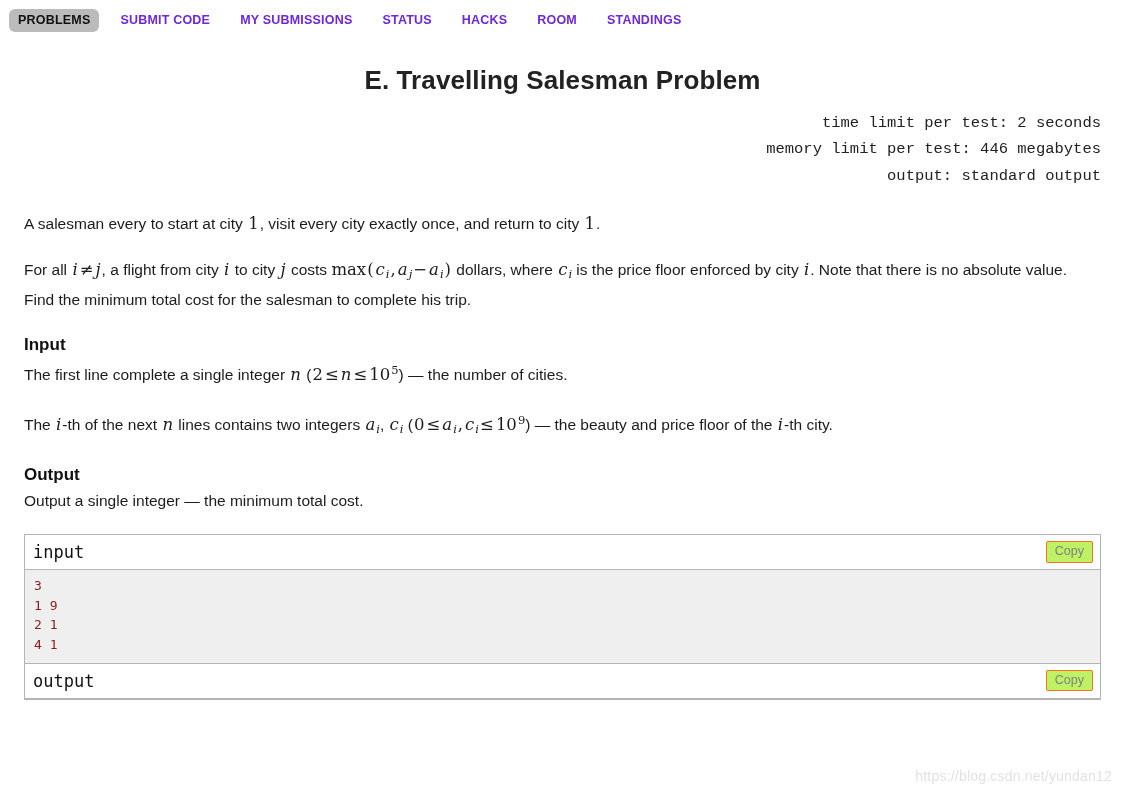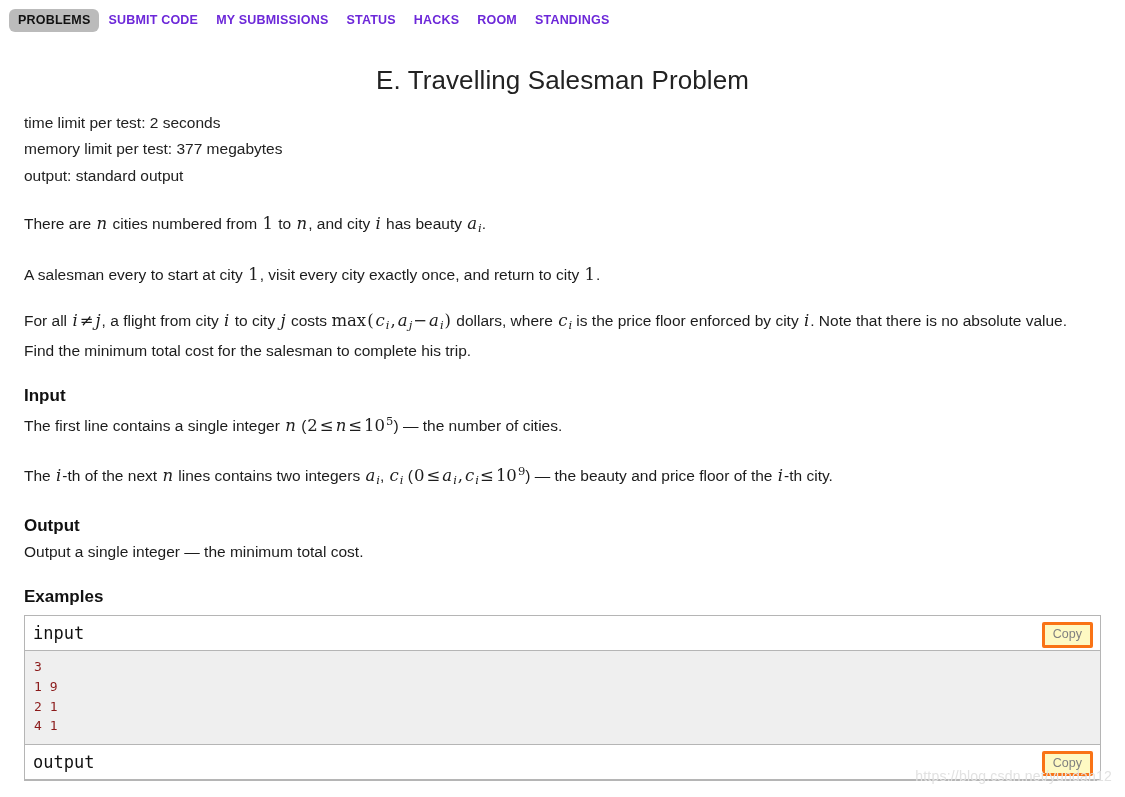--- a/index.html
+++ b/index.html
@@ -12,21 +12,21 @@
     overflow: hidden;
   }
 
   
   .nav {
     position: relative;
     height: 41px;
     padding: 0 0 0 9px;
     display: flex;
     align-items: center;
-    gap: 0px;
+    gap: 12px;
     white-space: nowrap;
   }
   .nav-item {
     font-size: 12.5px;
     font-weight: bold;
     letter-spacing: 0.2px;
     color: #6d28d9;
     text-transform: uppercase;
     padding: 5px 9px 6px 9px;
     border-radius: 6px;
@@ -38,31 +38,32 @@
     color: #111111;
   }
 
   
   .content {
     padding: 0 24px;
   }
   .problem-title {
     text-align: center;
     font-size: 26px;
-    font-weight: normal;
+    font-weight: bold;
     color: #222222;
     margin: 24px 0 14px 0;
     letter-spacing: 0.1px;
   }
   .limits {
-    text-align: left;
+    text-align: right;
     font-size: 15.5px;
     color: #222222;
     line-height: 26.3px;
     margin-bottom: 22px;
+    font-family: Liberation Mono, monospace;
   }
 
   
   .para {
     font-size: 15.5px;
     line-height: 25px;
     color: #1c1c1c;
     margin: 0 0 21px 0;
   }
 
@@ -129,22 +130,22 @@
     font-size: 17px;
     color: #111111;
     letter-spacing: 0px;
   }
   .copy-btn {
     position: absolute;
     right: 7px;
     top: 6px;
     font-size: 12.5px;
     color: #808080;
-    background: #fef9c3;
-    border: 3px solid #f97316;
+    background: #bef264;
+    border: 1px solid #f97316;
     border-radius: 2px;
     padding: 3px 8px 4px 8px;
     line-height: 1;
     cursor: pointer;
     font-family: "Liberation Sans", sans-serif;
   }
   pre.sample-data {
     margin: 0;
     background: #efefef;
     color: #8b1a1a;
@@ -179,39 +180,37 @@
   <a class="nav-item" href="#">ROOM</a>
   <a class="nav-item" href="#">STANDINGS</a>
 </div>
 
 <div class="content">
 
   <h1 class="problem-title">E. Travelling Salesman Problem</h1>
 
   <div class="limits">
     <div>time limit per test: 2 seconds</div>
-    <div>memory limit per test: 377 megabytes</div>
+    <div>memory limit per test: 446 megabytes</div>
     <div>output: standard output</div>
   </div>
 
-  <p class="para"><span>There are </span><span class="m">n</span><span> cities numbered from </span><span class="mn">1</span><span> to </span><span class="m">n</span><span>, and city </span><span class="m">i</span><span> has beauty </span><span class="m">a</span><span class="sub">i</span><span>.</span></p>
 
   <p class="para"><span>A salesman every to start at city </span><span class="mn">1</span><span>, visit every city exactly once, and return to city </span><span class="mn">1</span><span>.</span></p>
 
   <p class="para"><span>For all </span><span class="m">i</span><span class="mn">≠</span><span class="m">j</span><span>, a flight from city </span><span class="m">i</span><span> to city </span><span class="m">j</span><span> costs </span><span class="mop">max</span><span class="mn">(</span><span class="m">c</span><span class="sub">i</span><span class="mn">,</span><span class="m">a</span><span class="sub">j</span><span class="mn">−</span><span class="m">a</span><span class="sub">i</span><span class="mn">)</span><span> dollars, where </span><span class="m">c</span><span class="sub">i</span><span> is the price floor enforced by city </span><span class="m">i</span><span>. Note that there is no absolute value. Find the minimum total cost for the salesman to complete his trip.</span></p>
 
   <h2 class="section-title">Input</h2>
-  <p class="para"><span>The first line contains a single integer </span><span class="m">n</span><span> (</span><span class="mn">2</span><span class="mn">≤</span><span class="m">n</span><span class="mn">≤</span><span class="mn">10</span><span class="sup">5</span><span>) — the number of cities.</span></p>
+  <p class="para"><span>The first line complete a single integer </span><span class="m">n</span><span> (</span><span class="mn">2</span><span class="mn">≤</span><span class="m">n</span><span class="mn">≤</span><span class="mn">10</span><span class="sup">5</span><span>) — the number of cities.</span></p>
 
   <p class="para"><span>The </span><span class="m">i</span><span>-th of the next </span><span class="m">n</span><span> lines contains two integers </span><span class="m">a</span><span class="sub">i</span><span>, </span><span class="m">c</span><span class="sub">i</span><span> (</span><span class="mn">0</span><span class="mn">≤</span><span class="m">a</span><span class="sub">i</span><span class="mn">,</span><span class="m">c</span><span class="sub">i</span><span class="mn">≤</span><span class="mn">10</span><span class="sup">9</span><span>) — the beauty and price floor of the </span><span class="m">i</span><span>-th city.</span></p>
 
   <h2 class="section-title">Output</h2>
   <p class="para">Output a single integer — the minimum total cost.</p>
 
-  <h2 class="section-title">Examples</h2>
 
   <div class="sample-tests">
 
     <div class="sample-box">
       <div class="sample-head">
         <span class="label">input</span>
         <button class="copy-btn">Copy</button>
       </div>
       <pre class="sample-data inp">3
 1 9

